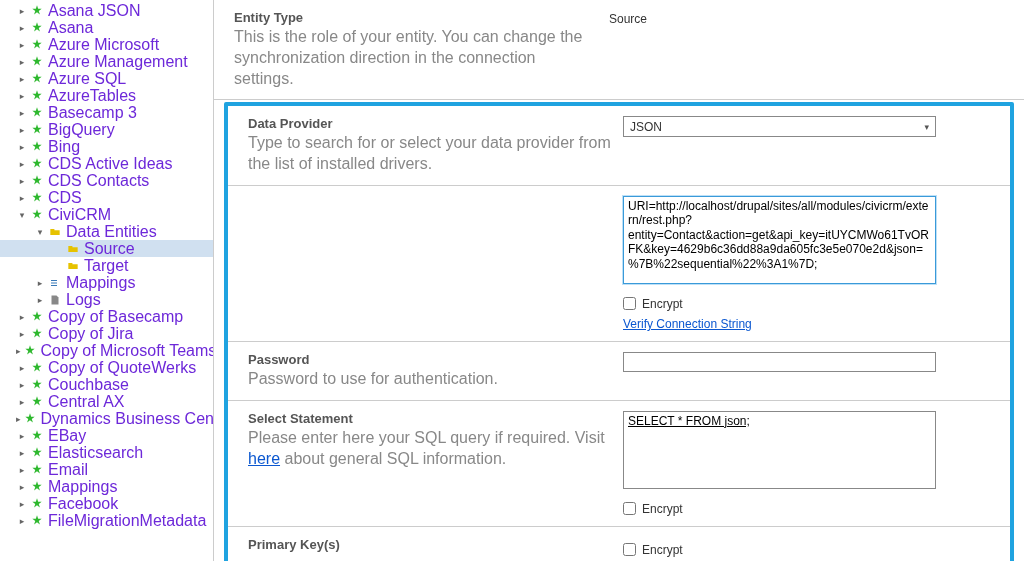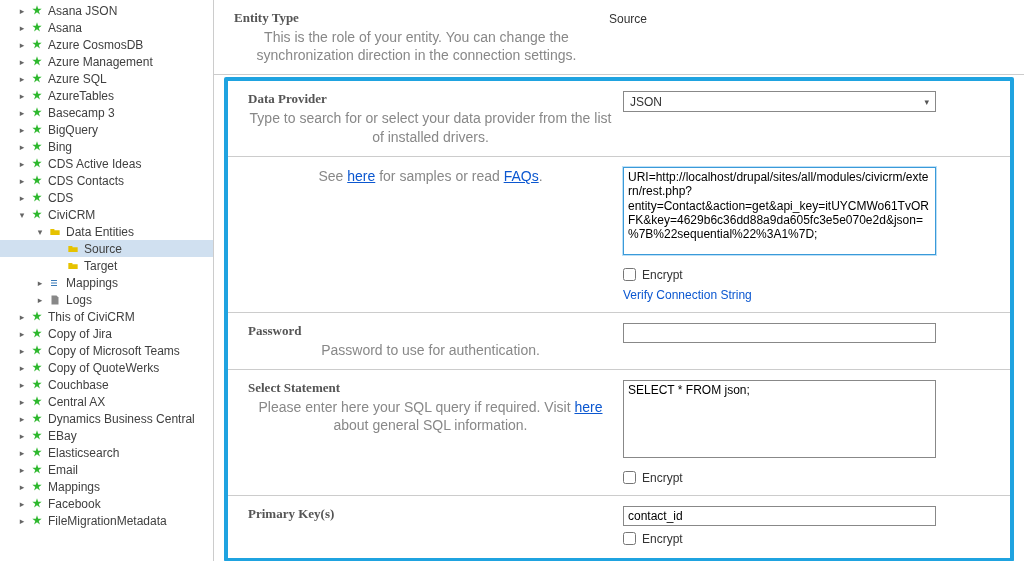--- a/index.html
+++ b/index.html
@@ -45,21 +45,21 @@
       width: 14px;
       height: 14px;
       margin-right: 4px;
       display: inline-flex;
       align-items: center;
       justify-content: center;
       flex-shrink: 0;
     }
     .icon-green svg { fill: #2eb82e; }
     .icon-yellow svg { fill: #e6c200; }
-    .tree-label { font-size: 12px; color: #404040; }
+    .tree-label { font-size: 16px; color: #6d28d9; }
     .tree-item.selected .tree-label { }
     .indent-1 { padding-left: 10px; }
     .indent-2 { padding-left: 28px; }
     .indent-3 { padding-left: 46px; }
 
     .main {
       flex: 1;
       overflow-y: auto;
       position: relative;
     }
@@ -81,27 +81,25 @@
     .section-right {
       flex: 1;
       padding-left: 10px;
       padding-right: 60px;
     }
     .section-title {
       font-weight: bold;
       font-size: 13px;
       color: #555;
       margin-bottom: 2px;
-      font-family: Liberation Serif, serif;
     }
     .section-desc {
-      font-size: 14px;
+      font-size: 16px;
       color: #888;
       line-height: 1.3;
-      text-align: center;
     }
     .section-desc a { color: #0b57d0; text-decoration: underline; cursor: pointer; }
     .static-val {
       font-size: 12px;
       color: #333;
       padding-top: 2px;
     }
     .dropdown {
       width: 100%;
       border: 1px solid #888;
@@ -119,31 +117,31 @@
       width: 100%;
       border: 1px solid #888;
       padding: 2px 4px;
       font-family: inherit;
       font-size: 12px;
       resize: none;
       background: #fff;
     }
     textarea.field.active { border: 1px solid #3a9ad9; outline: 1px solid #bde0f7; }
     textarea.conn { height: 88px; line-height: 1.2; }
-    textarea.sel { height: 78px; }
+    textarea.sel { height: 78px; text-decoration: underline; }
     input.field { height: 20px; }
     .checkbox-row {
       display: flex;
       margin-top: 10px;
       font-size: 12px;
       color: #333;
     }
     .checkbox-row input { margin-right: 6px; width: 13px; height: 13px; }
     .link-row { margin-top: 6px; }
-    .link-row a { color: #0b57d0; cursor: pointer; font-size: 12px; }
+    .link-row a { color: #0b57d0; text-decoration: underline; cursor: pointer; font-size: 12px; }
 
     
     textarea { overflow: auto; }
   </style>
 </head>
 <body>
 
 <div class="sidebar" id="tree-container">
     <div class="tree-item indent-1">
       <span class="expander ">▸</span>
@@ -163,21 +161,21 @@
       </span>
       <span class="tree-label">Asana</span>
     </div>
     <div class="tree-item indent-1">
       <span class="expander ">▸</span>
       <span class="icon icon-green">
         <svg viewBox="0 0 24 24" width="14" height="14">
           <path d="M12 2l2 6h6l-5 4 2 6-5-4-5 4 2-6-5-4h6z"></path>
         </svg>
       </span>
-      <span class="tree-label">Azure CosmosDB</span>
+      <span class="tree-label">Azure Microsoft</span>
     </div>
     <div class="tree-item indent-1">
       <span class="expander ">▸</span>
       <span class="icon icon-green">
         <svg viewBox="0 0 24 24" width="14" height="14">
           <path d="M12 2l2 6h6l-5 4 2 6-5-4-5 4 2-6-5-4h6z"></path>
         </svg>
       </span>
       <span class="tree-label">Azure Management</span>
     </div>
@@ -307,21 +305,21 @@
       </span>
       <span class="tree-label">Logs</span>
     </div>
     <div class="tree-item indent-1">
       <span class="expander ">▸</span>
       <span class="icon icon-green">
         <svg viewBox="0 0 24 24" width="14" height="14">
           <path d="M12 2l2 6h6l-5 4 2 6-5-4-5 4 2-6-5-4h6z"></path>
         </svg>
       </span>
-      <span class="tree-label">This of CiviCRM</span>
+      <span class="tree-label">Copy of Basecamp</span>
     </div>
     <div class="tree-item indent-1">
       <span class="expander ">▸</span>
       <span class="icon icon-green">
         <svg viewBox="0 0 24 24" width="14" height="14">
           <path d="M12 2l2 6h6l-5 4 2 6-5-4-5 4 2-6-5-4h6z"></path>
         </svg>
       </span>
       <span class="tree-label">Copy of Jira</span>
     </div>
@@ -449,23 +447,20 @@
         <div class="section-right">
           <div class="dropdown">
             <span>JSON</span>
             <span class="dd-arrow">▾</span>
           </div>
         </div>
       </div>
 
       <div class="section">
         <div class="section-left">
-          <div class="section-desc">
-            <span>See </span><a>here</a><span> for samples or read </span><a>FAQs</a><span>.</span>
-          </div>
         </div>
         <div class="section-right">
           <textarea class="field conn active" id="conn-ta" style="">URI=http://localhost/drupal/sites/all/modules/civicrm/extern/rest.php?entity=Contact&amp;action=get&amp;api_key=itUYCMWo61TvORFK&amp;key=4629b6c36dd88a9da605fc3e5e070e2d&amp;json=%7B%22sequential%22%3A1%7D;</textarea>
           <div class="checkbox-row">
             <input type="checkbox" style="">
             <span>Encrypt</span>
           </div>
           <div class="link-row">
             <a>Verify Connection String</a>
           </div>
@@ -496,21 +491,20 @@
             <span>Encrypt</span>
           </div>
         </div>
       </div>
 
       <div class="section" style="border-bottom:none; padding-bottom:12px;">
         <div class="section-left">
           <div class="section-title">Primary Key(s)</div>
         </div>
         <div class="section-right">
-          <input class="field" type="text" value="contact_id" style="">
           <div class="checkbox-row" style="margin-top:6px;">
             <input type="checkbox" style="">
             <span>Encrypt</span>
           </div>
         </div>
       </div>
 
     </div>
   </div>
 </div>

